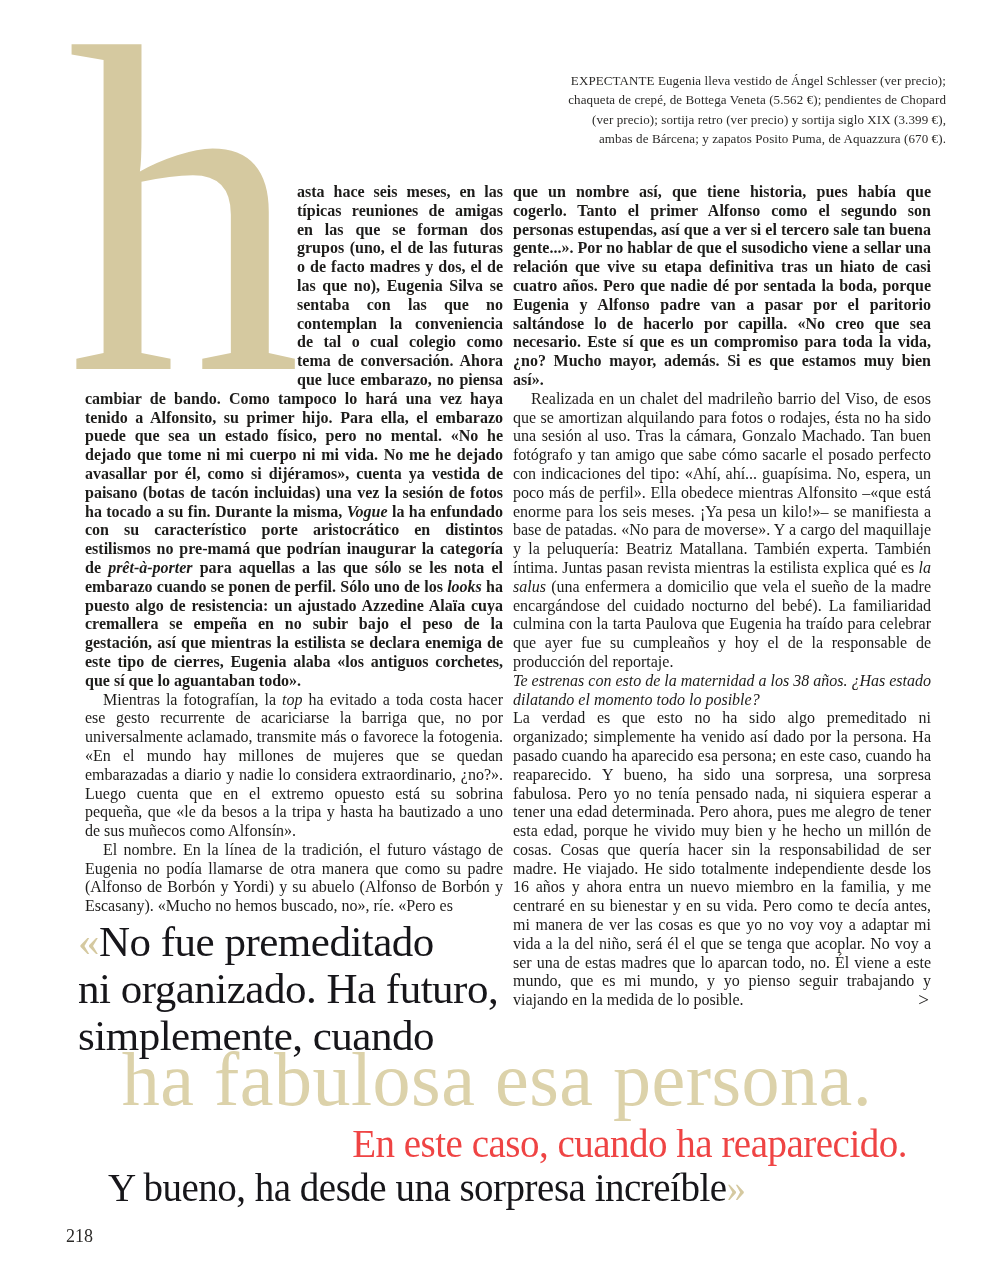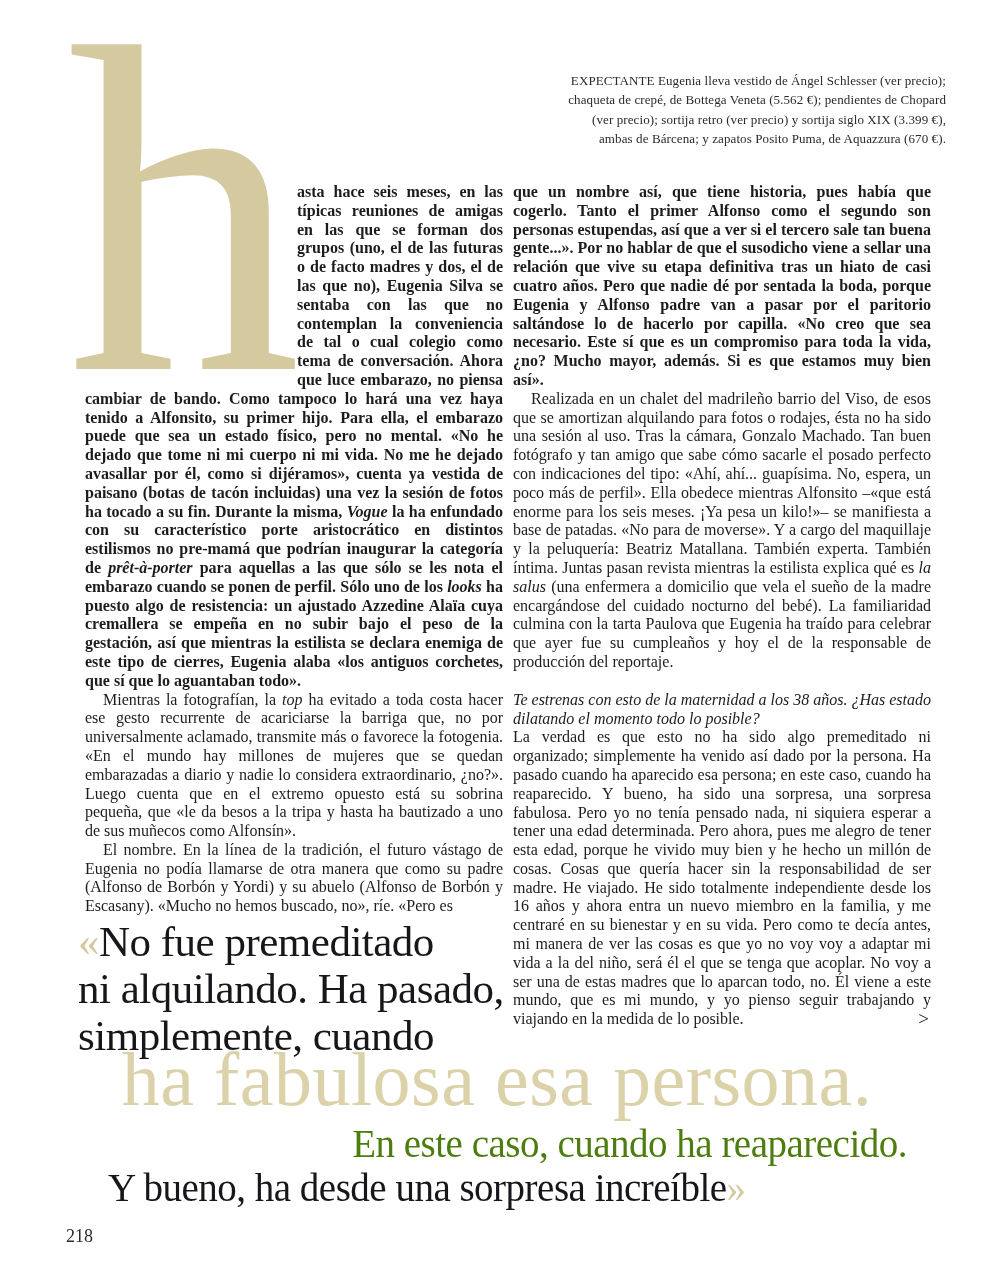--- a/index.html
+++ b/index.html
@@ -36,42 +36,42 @@
   .it{font-style:italic;}
   
   .dropcap-wrap{float:left;width:212px;height:198px;position:relative;}
   .dropcap{
     position:absolute;left:-18px;top:-206px;
     font-size:468px;line-height:1;
     color:#d5c9a0;
     font-family:"Liberation Serif", serif;
   }
   
-  .p.question{font-style:italic;margin-top:19px;text-indent:0;}
+  .p.question{font-style:italic;text-indent:0;}
   .p.answer{text-indent:0;position:relative;}
   .cont-marker{position:absolute;right:2px;bottom:0;font-size:19px;font-style:normal;}
   
   .pq-top{
     position:absolute;left:78px;top:918px;width:452px;
     text-align:left;
     font-size:43px;line-height:47px;
     letter-spacing:-0.5px;
     color:#17161a;
   }
   .pq-mark{color:#d5c9a0;}
   .pq-big{
     position:absolute;left:52px;top:1038px;width:890px;
     text-align:center;white-space:nowrap;
     font-size:76px;line-height:82px;
     color:#dcd2aa;
     letter-spacing:0.5px;
   }
   .pq-line4{
     position:absolute;top:1122px;right:84px;
-    font-size:39px;line-height:44px;color:#4d7c0f;letter-spacing:-0.5px;
+    font-size:39px;line-height:44px;color:#ef4444;letter-spacing:-0.5px;
   }
   .pq-line5{
     position:absolute;top:1166px;left:108px;
     font-size:39px;line-height:44px;color:#17161a;letter-spacing:-0.5px;
   }
   
   .page-number{
     position:absolute;left:66px;top:1226px;
     font-size:18px;color:#2b2a28;
   }
@@ -103,21 +103,21 @@
       <p class="p question">Te estrenas con esto de la maternidad a los 38 años. ¿Has estado dilatando el momento todo lo posible?</p>
       <p class="p answer">
         <span>La verdad es que esto no ha sido algo premeditado ni organizado; simplemente ha venido así dado por la persona. Ha pasado cuando ha aparecido esa persona; en este caso, cuando ha reaparecido. Y bueno, ha sido una sorpresa, una sorpresa fabulosa. Pero yo no tenía pensado nada, ni siquiera esperar a tener una edad determinada. Pero ahora, pues me alegro de tener esta edad, porque he vivido muy bien y he hecho un millón de cosas. Cosas que quería hacer sin la responsabilidad de ser madre. He viajado. He sido totalmente independiente desde los 16 años y ahora entra un nuevo miembro en la familia, y me centraré en su bienestar y en su vida. Pero como te decía antes, mi manera de ver las cosas es que yo no voy voy a adaptar mi vida a la del niño, será él el que se tenga que acoplar. No voy a ser una de estas madres que lo aparcan todo, no. Él viene a este mundo, que es mi mundo, y yo pienso seguir trabajando y viajando en la medida de lo posible.</span>
         <span class="cont-marker">&gt;</span>
       </p>
     </div>
   </div>
 
   <div class="pq-top">
     <div><span class="pq-mark">«</span><span>No fue premeditado</span></div>
-    <div>ni alquilando. Ha pasado,</div>
+    <div>ni organizado. Ha futuro,</div>
     <div>simplemente, cuando</div>
   </div>
   <div class="pq-big">ha fabulosa esa persona.</div>
   <div class="pq-line4">En este caso, cuando ha reaparecido.</div>
   <div class="pq-line5">
     <span>Y bueno, ha desde una sorpresa increíble</span><span class="pq-mark">»</span>
   </div>
 
   <div class="page-number">218</div>
 

